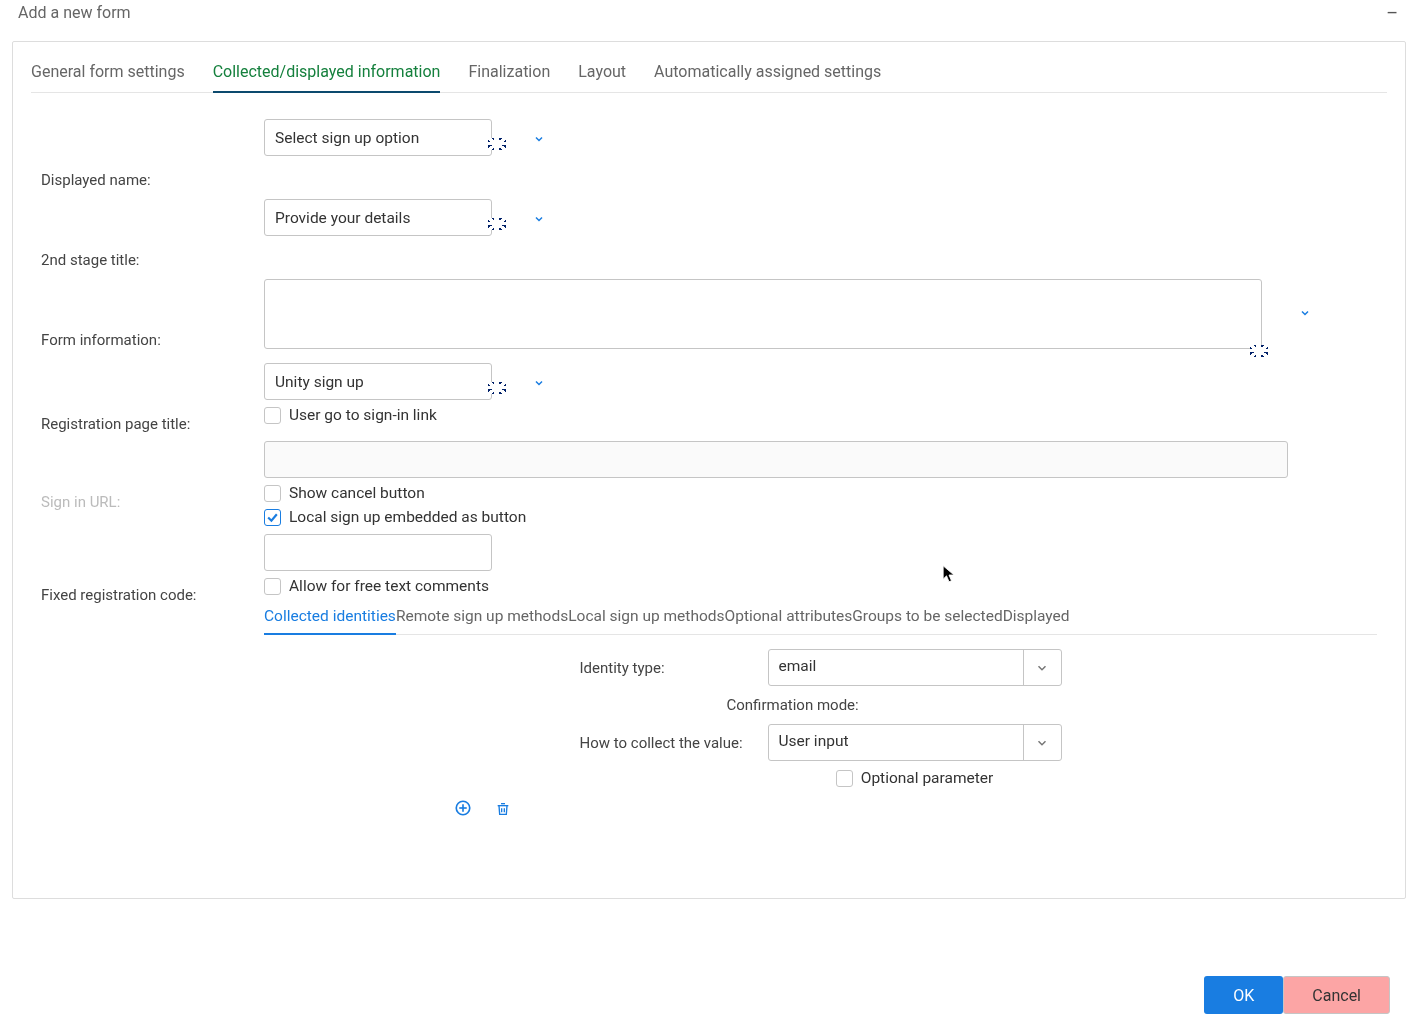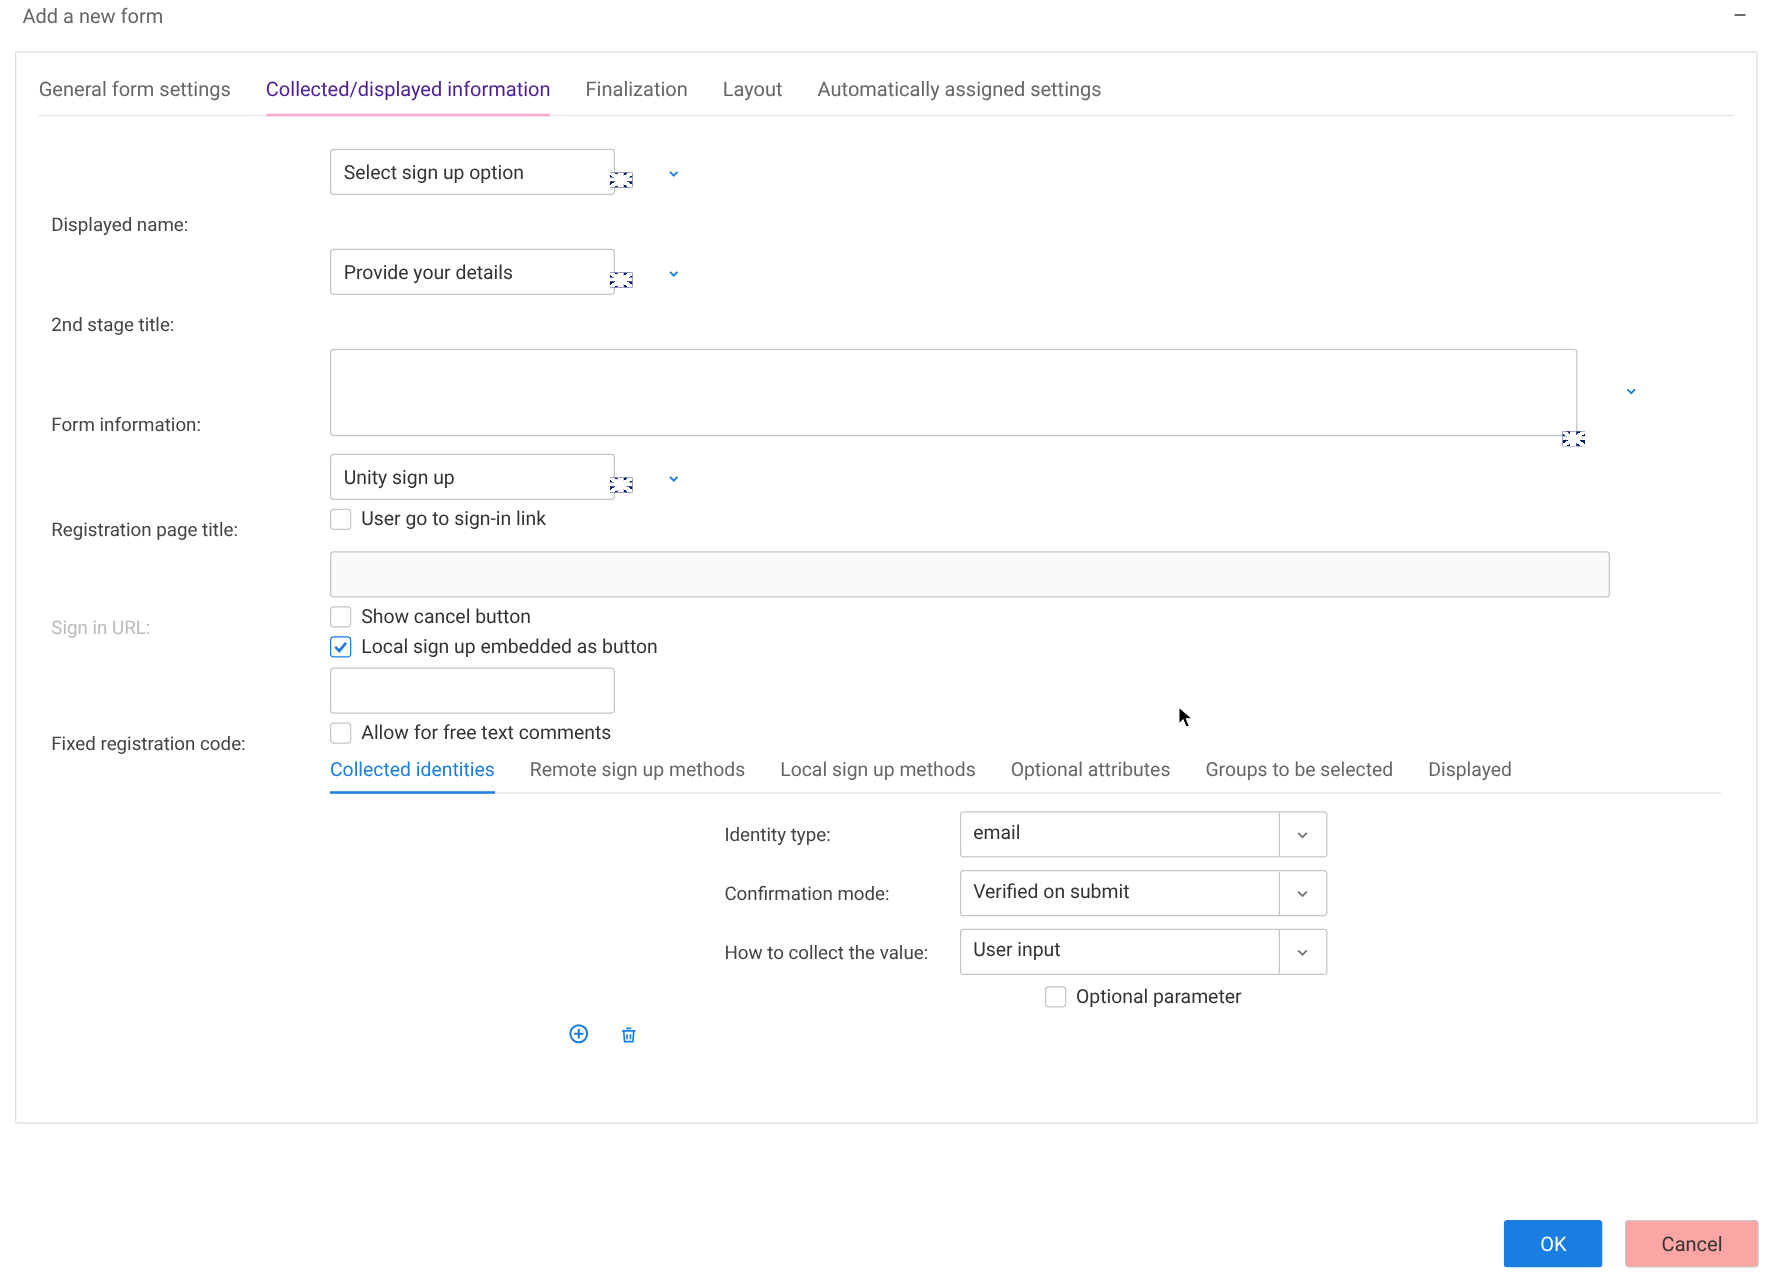--- a/index.html
+++ b/index.html
@@ -3,21 +3,21 @@
 <meta charset="utf-8">
 <style>
   * { box-sizing: border-box; font-family: -apple-system, BlinkMacSystemFont, "Segoe UI", Roboto, "Helvetica Neue", Arial, sans-serif; }
   body { margin: 0; padding: 0; background: #fff; font-size: 15px; color: #444; }
   .window { width: 1418px; height: 1024px; position: relative; }
   .titlebar { display: flex; align-items: center; justify-content: space-between; padding: 2px 20px 6px 18px; font-size: 16px; color: #666; }
   .minimize { font-size: 18px; color: #555; cursor: pointer; user-select: none; }
   .panel { margin: 12px; border: 1px solid #ddd; border-radius: 2px; padding: 0 18px 18px 18px; height: 858px; }
   .tabs { display: flex; gap: 28px; border-bottom: 1px solid #e5e5e5; padding-top: 20px; font-size: 16px; }
   .tab { color: #666; padding-bottom: 10px; cursor: pointer; border-bottom: 2px solid transparent; margin-bottom: -1px; }
-  .tab.active { color: #4c1d95; border-bottom: 2px solid #f9a8d4; }
+  .tab.active { color: #15803d; border-bottom: 2px solid #0c4a6e; }
   .form-area { padding: 26px 10px 0 10px; }
   .row { display: flex; align-items: flex-start; margin-bottom: 10px; }
   .row.compact { margin-bottom: 8px; }
   .label { width: 184px; flex-shrink: 0; font-size: 15px; color: #444; padding-top: 8px; margin-top: 44px; }
   .label.disabled { color: #bbb; }
   .controls { flex: 1; padding-left: 39px; }
   .input-wrap { position: relative; display: inline-block; }
   .text-input {
     border: 1px solid #c5c5c5; border-radius: 3px; padding: 7px 10px; font-size: 15.5px; color: #333; height: 37px; background: #fff;
   }
@@ -55,34 +55,34 @@
   .chevron-down { width: 12px; height: 12px; }
   .checkbox-row { display: flex; align-items: center; gap: 8px; margin-top: 6px; }
   .checkbox { width: 17px; height: 17px; border: 1px solid #c5c5c5; border-radius: 3px; background: #fff; display:inline-flex; align-items:center; justify-content:center; cursor:pointer;}
   .checkbox.checked { border-color: #197de1; }
   .checkbox.checked svg { display:block; }
   .checkbox svg { display:none; width:13px; height:13px; }
   .check-label { font-size: 15.5px; color: #333; }
   .wide-input { width: 1024px; height: 37px; }
   .fixedw { width: 228px; height: 37px; }
 
-  .subtabs { display: flex; gap: 28px; border-bottom: 1px solid #e5e5e5; margin-top: 12px; font-size: 15.5px; }
+  .subtabs { display: flex; border-bottom: 1px solid #e5e5e5; margin-top: 12px; font-size: 15.5px; }
   .subtab { color: #666; padding-bottom: 8px; cursor: pointer; border-bottom: 2px solid transparent; margin-bottom:-1px; }
   .subtab.active { color: #197de1; border-bottom: 2px solid #197de1; }
 
   .sub-form { padding-top: 14px; }
   .sub-row { display:flex; align-items:center; margin-bottom: 10px; justify-content: center; }
   .sub-label { width: 188px; font-size: 15px; color: #444; }
   .select { width: 294px; height: 37px; border: 1px solid #c5c5c5; border-radius: 3px; display:flex; align-items:stretch; overflow:hidden; background:#fff; }
   .select-value { flex:1; padding: 7px 10px; font-size: 15.5px; color:#333; }
   .select-btn { width: 38px; border-left: 1px solid #c5c5c5; display:flex; align-items:center; justify-content:center; color:#777; cursor:pointer;}
   .icon-btn { display:inline-flex; align-items:center; justify-content:center; width:22px; height:22px; cursor:pointer; margin-right: 14px;}
   .action-row { margin-top: 4px; margin-left: 188px; }
 
-  .footer { position: absolute; bottom: 10px; right: 11px; display: flex; gap: 18px; }
+  .footer { position: absolute; bottom: 10px; right: 28px; display: flex; }
   .btn { height: 38px; border-radius: 3px; font-size: 16px; padding: 0 28px; display:inline-flex; align-items:center; justify-content:center; cursor:pointer; border:1px solid transparent;}
   .btn-primary { background: #197de1; color: #fff; }
   .btn-default { background: #fca5a5; color: #333; border-color: #c5c5c5; }
 
   .cursor { position:absolute; left: 942px; top: 565px; width: 14px; height: 20px; pointer-events:none; }
   .cursor svg { width:14px; height:20px; }
 </style>
 </head>
 <body>
 
@@ -218,28 +218,20 @@
                 <div class="select-value">email</div>
                 <div class="select-btn">
                   <svg width="14" height="14" viewBox="0 0 24 24" fill="none" stroke="currentColor" stroke-width="2.5">
                       <polyline points="6 9 12 15 18 9"></polyline>
                     </svg>
                 </div>
               </div>
             </div>
             <div class="sub-row">
               <div class="sub-label">Confirmation mode:</div>
-              <div class="select">
-                <div class="select-value">Verified on submit</div>
-                <div class="select-btn">
-                  <svg width="14" height="14" viewBox="0 0 24 24" fill="none" stroke="currentColor" stroke-width="2.5">
-                      <polyline points="6 9 12 15 18 9"></polyline>
-                    </svg>
-                </div>
-              </div>
             </div>
             <div class="sub-row">
               <div class="sub-label">How to collect the value:</div>
               <div class="select">
                 <div class="select-value">User input</div>
                 <div class="select-btn">
                   <svg width="14" height="14" viewBox="0 0 24 24" fill="none" stroke="currentColor" stroke-width="2.5">
                       <polyline points="6 9 12 15 18 9"></polyline>
                     </svg>
                 </div>

